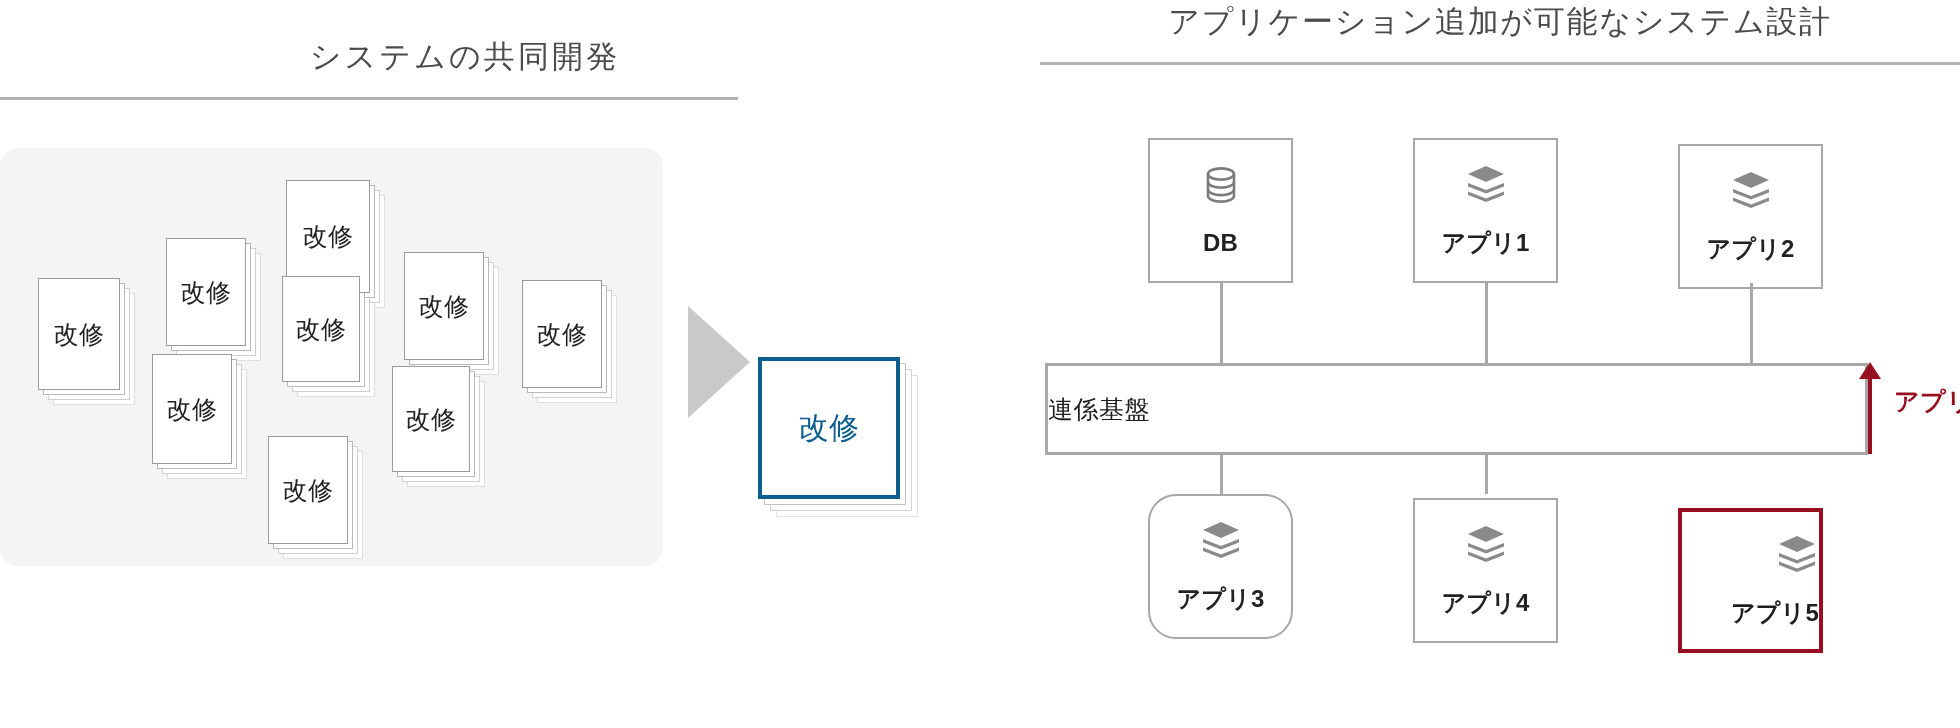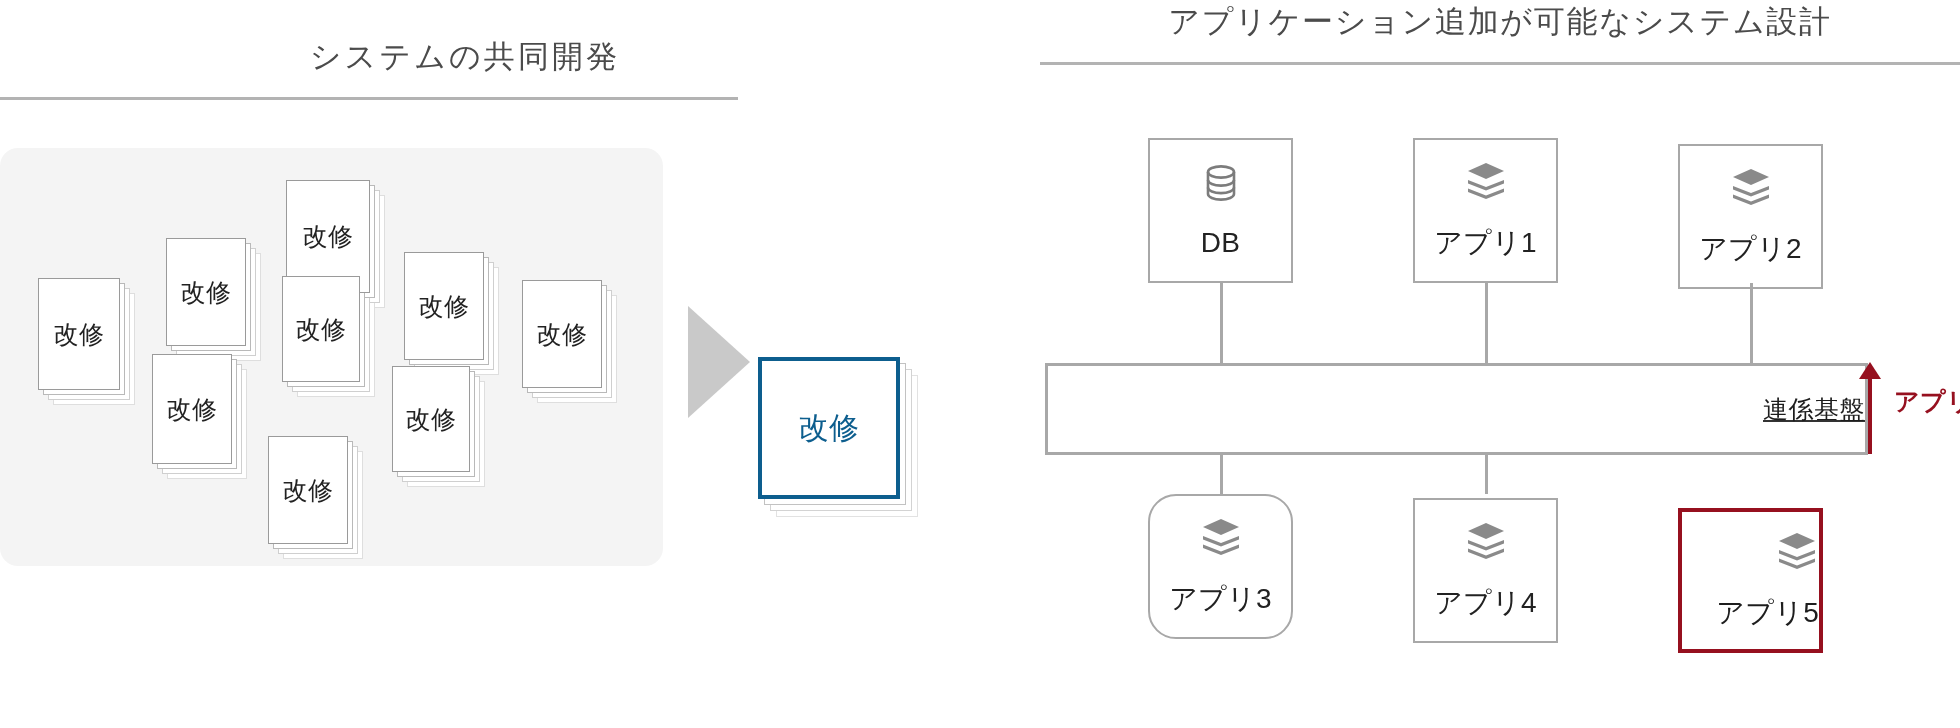--- a/index.html
+++ b/index.html
@@ -65,30 +65,30 @@
   .result .l1{left:6px;top:6px;border:1.4px solid #c2c2c2;z-index:3;}
   .result .l2{left:12px;top:12px;border:1.4px solid #d3d3d3;z-index:2;}
   .result .l3{left:18px;top:18px;border:1.4px solid #e2e2e2;z-index:1;}
 
   
   .node{
     position:absolute;width:145px;height:145px;box-sizing:border-box;
     background:#ffffff;border:2px solid #a8a8a8;
     display:flex;flex-direction:column;align-items:center;justify-content:center;
   }
-  .node .nlabel{font-size:28px;color:#222;margin-top:24px;letter-spacing:.01em;}
+  .node .nlabel{font-size:24px;color:#222;margin-top:24px;letter-spacing:.01em;font-weight:bold;}
   .node.hl{border:4px solid #96101f;}
   .node.hl .nlabel{color:#1d1d1d;}
 
   .icon{width:44px;height:40px;display:block;}
 
   .hub{
     position:absolute;left:1045px;top:363px;width:823px;height:92px;
     box-sizing:border-box;background:#ffffff;border:3px solid #a8a8a8;
-    display:flex;align-items:center;justify-content:flex-end;text-decoration:underline;
+    display:flex;align-items:center;justify-content:flex-start;
   }
   .hub .hlabel{font-size:25px;color:#1d1d1d;letter-spacing:.02em;}
 
   .conn{position:absolute;width:3px;background:#a8a8a8;}
 
   
   .addarrow{position:absolute;left:1868px;top:372px;width:4px;height:82px;background:#96101f;}
   .addhead{
     position:absolute;left:1859px;top:362px;width:0;height:0;
     border-left:11px solid transparent;border-right:11px solid transparent;

